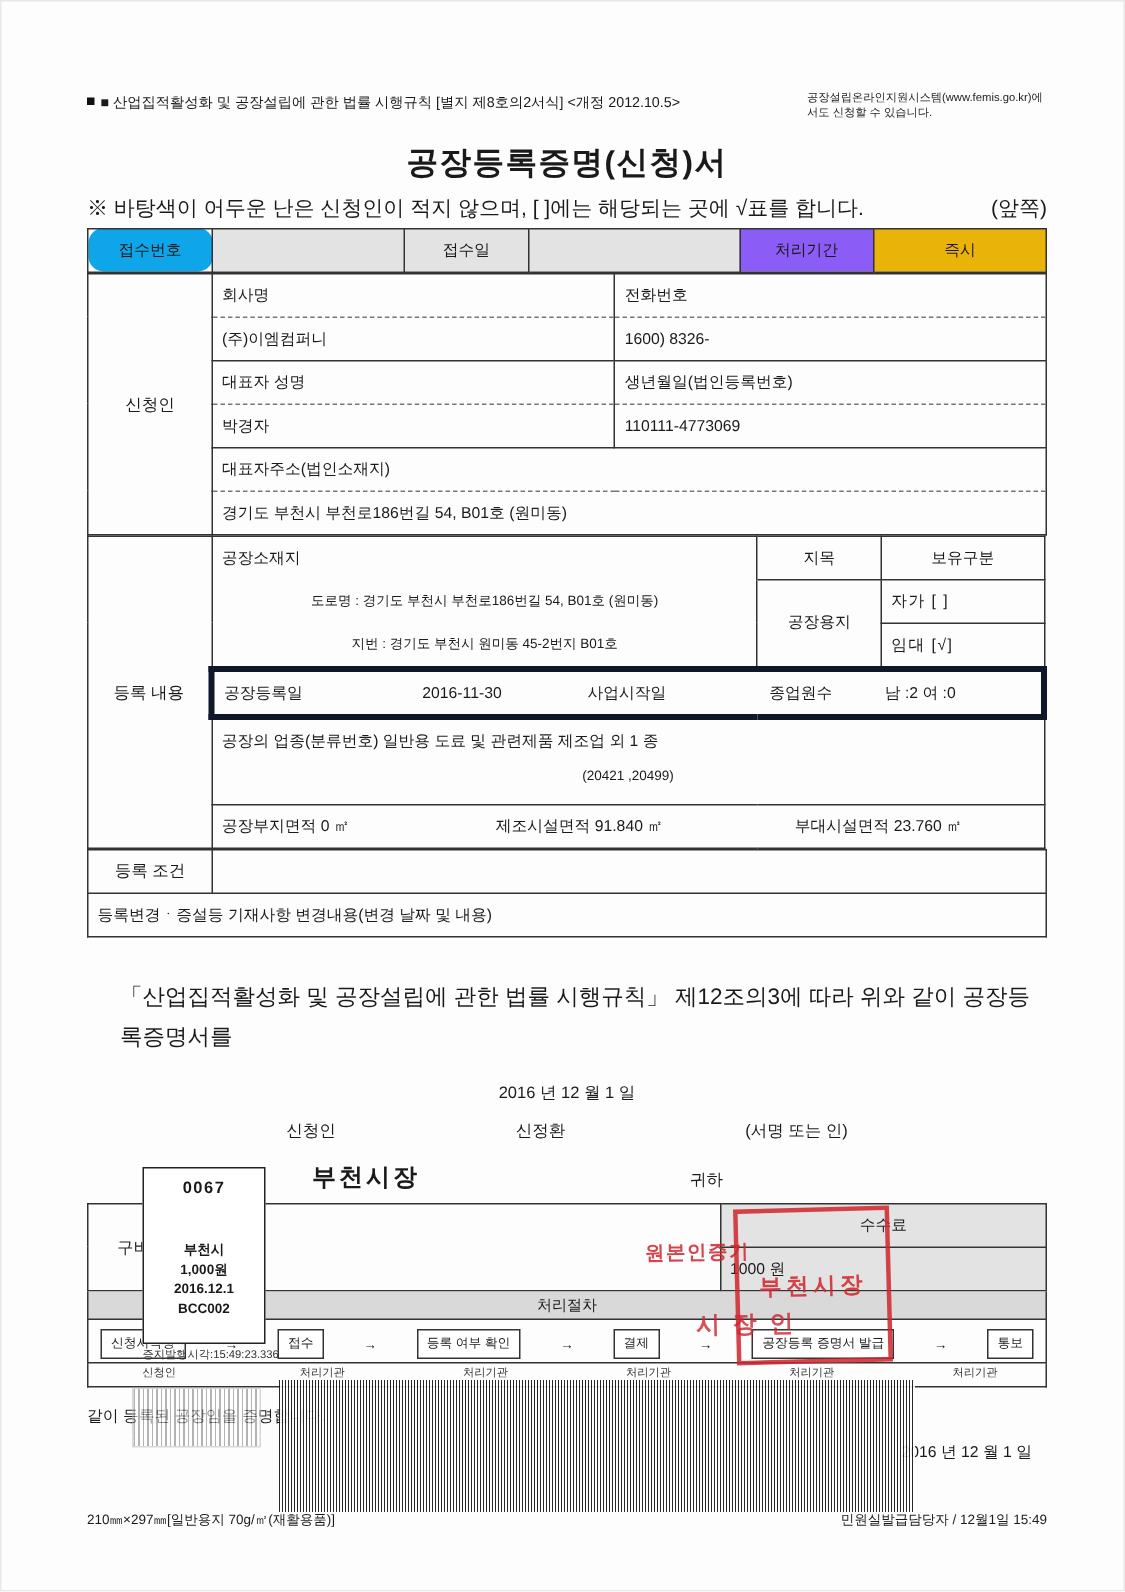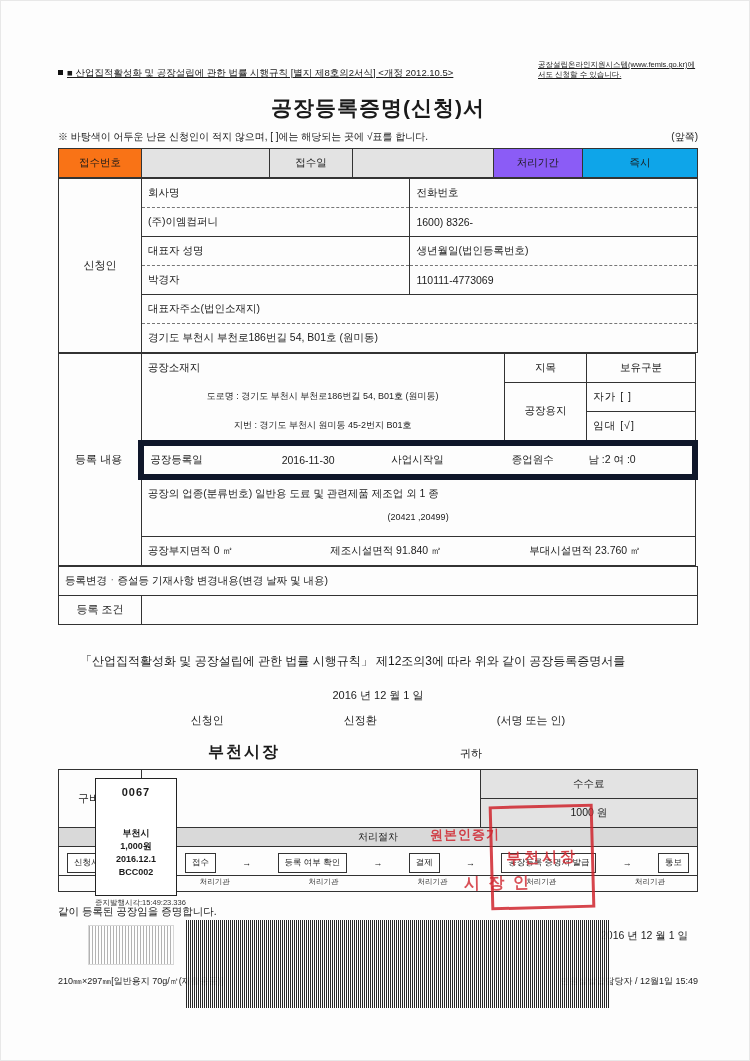--- a/index.html
+++ b/index.html
@@ -19,36 +19,36 @@
   .scan-edge{
     position:absolute;inset:0;
     box-shadow:inset 0 0 0 1px #e8e8e8;
     pointer-events:none;
   }
   .doc{
     position:absolute;
     left:58px;top:60px;width:640px;
   }
   .topline{
-    display:flex;justify-content:space-between;align-items:flex-end;
-    font-size:9.5px;line-height:1.35;text-decoration:underline;
+    display:flex;justify-content:space-between;align-items:center;
+    font-size:9.5px;line-height:1.35;
   }
   .topline .left{max-width:430px;}
   .topline .right{text-align:left;font-size:7.5px;line-height:1.3;width:160px;color:#222;}
   .sq{display:inline-block;width:5px;height:5px;background:#111;margin-right:4px;vertical-align:1px;}
   .title{
     text-align:center;
     font-size:21px;
     font-weight:bold;
     letter-spacing:1px;
     margin:14px 0 8px 0;
   }
   .subnote{
     display:flex;justify-content:space-between;align-items:flex-end;
-    font-size:10px;margin-bottom:4px;
+    font-size:14px;margin-bottom:4px;
   }
   table.frm{
     width:100%;
     border-collapse:collapse;
     font-size:10.5px;
   }
   table.frm td{
     border:1px solid #333;
     padding:4px 6px;
     vertical-align:middle;
@@ -56,21 +56,21 @@
   }
   .nb-t{border-top:none !important;}
   .nb-b{border-bottom:none !important;}
   .dash-b{border-bottom:1px dashed #777 !important;}
   .dash-t{border-top:1px dashed #777 !important;}
   .ctr{text-align:center;}
   .small{font-size:9px;text-align:center;}
   .tall{height:34px;}
   .rowlabel{text-align:center;font-size:11px;}
   .statement{
-    font-size:12px;line-height:1.8;
+    font-size:15px;line-height:1.8;
     margin:26px 0 0 22px;
   }
   .dateline{text-align:center;font-size:11px;margin-top:16px;}
   .signline{
     display:flex;justify-content:center;gap:120px;
     font-size:11px;margin-top:10px;
   }
   .mayor{
     display:flex;align-items:baseline;gap:180px;
     margin:14px 0 6px 150px;
@@ -157,21 +157,21 @@
     border:1px solid #bbb;
   }
   .qrblock{
     position:absolute;left:186px;top:920px;width:424px;height:88px;
     background:
       repeating-linear-gradient(90deg,#111 0 1px,#fff 1px 2px),
       repeating-linear-gradient(0deg,#111 0 1px,#fff 1px 2px);
     opacity:.9;
   }
   .checkbox{letter-spacing:1px;}
-  .fee{text-align:center;margin-left:34px;}
+  .fee{text-align:left;margin-left:34px;}
   .noborder-td{border:none !important;}
 </style>
 </head>
 <body>
 
 <div class="page">
   <div class="scan-edge"></div>
 
   <div class="doc">
 
@@ -185,26 +185,26 @@
     <div class="title">공장등록증명(신청)서</div>
 
     <div class="subnote">
       <div>※ 바탕색이 어두운 난은 신청인이 적지 않으며, [ ]에는 해당되는 곳에 √표를 합니다.</div>
       <div>(앞쪽)</div>
     </div>
 
     <table class="frm">
       <tbody>
           <tr>
-        <td class="ctr" style="width:13%;background:#f97316;">접수번호</td>
+        <td class="ctr" style="width:13%;background:#0ea5e9;border-radius:10px;">접수번호</td>
         <td style="width:20%;background:#e3e3e3;"></td>
         <td class="ctr" style="width:13%;background:#e3e3e3;">접수일</td>
         <td style="width:22%;background:#e3e3e3;"></td>
         <td class="ctr" style="width:14%;background:#8b5cf6;">처리기간</td>
-        <td class="ctr" style="background:#0ea5e9;">즉시</td>
+        <td class="ctr" style="background:#eab308;">즉시</td>
       </tr>
     </tbody>
       </table>
 
     <table class="frm" style="border-top:none;">
       <tbody>
           <tr>
         <td class="rowlabel" rowspan="6" style="width:13%;">신청인</td>
         <td class="dash-b" style="width:42%;">회사명</td>
         <td class="dash-b">전화번호</td>
@@ -241,21 +241,21 @@
       <tr>
         <td class="nb-t nb-b small">도로명 : 경기도 부천시 부천로186번길 54, B01호 (원미동)</td>
         <td class="ctr" rowspan="2">공장용지</td>
         <td class="checkbox">자가 [  ]</td>
       </tr>
       <tr>
         <td class="nb-t small">지번 : 경기도 부천시 원미동 45-2번지 B01호</td>
         <td class="checkbox">임대 [√]</td>
       </tr>
       <tr>
-        <td colspan="3" style="padding:0;border:6px solid #0f172a;">
+        <td colspan="3" style="padding:0;border:4px solid #0f172a;">
           <table class="frm" style="border:none;width:100%;">
             <tbody>
                   <tr>
               <td class="noborder-td" style="width:24%;">공장등록일</td>
               <td class="noborder-td" style="width:20%;">2016-11-30</td>
               <td class="noborder-td" style="width:22%;">사업시작일</td>
               <td class="noborder-td" style="width:14%;">종업원수</td>
               <td class="noborder-td">남 :2  여 :0</td>
             </tr>
           </tbody>
@@ -292,25 +292,25 @@
           </tbody>
               </table>
         </td>
       </tr>
     </tbody>
       </table>
 
     <table class="frm" style="border-top:none;">
       <tbody>
           <tr>
-        <td colspan="2" class="tall">등록변경ㆍ증설등 기재사항 변경내용(변경 날짜 및 내용)</td>
-      </tr>
-      <tr>
         <td class="rowlabel tall" style="width:13%;">등록 조건</td>
         <td></td>
+      </tr>
+      <tr>
+        <td colspan="2" class="tall">등록변경ㆍ증설등 기재사항 변경내용(변경 날짜 및 내용)</td>
       </tr>
     </tbody>
       </table>
 
     <div class="statement">
       <div>「산업집적활성화 및 공장설립에 관한 법률 시행규칙」 제12조의3에 따라 위와 같이 공장등록증명서를</div>
     </div>
 
     <div class="dateline">2016 년 12 월 1 일</div>
     <div class="signline">

